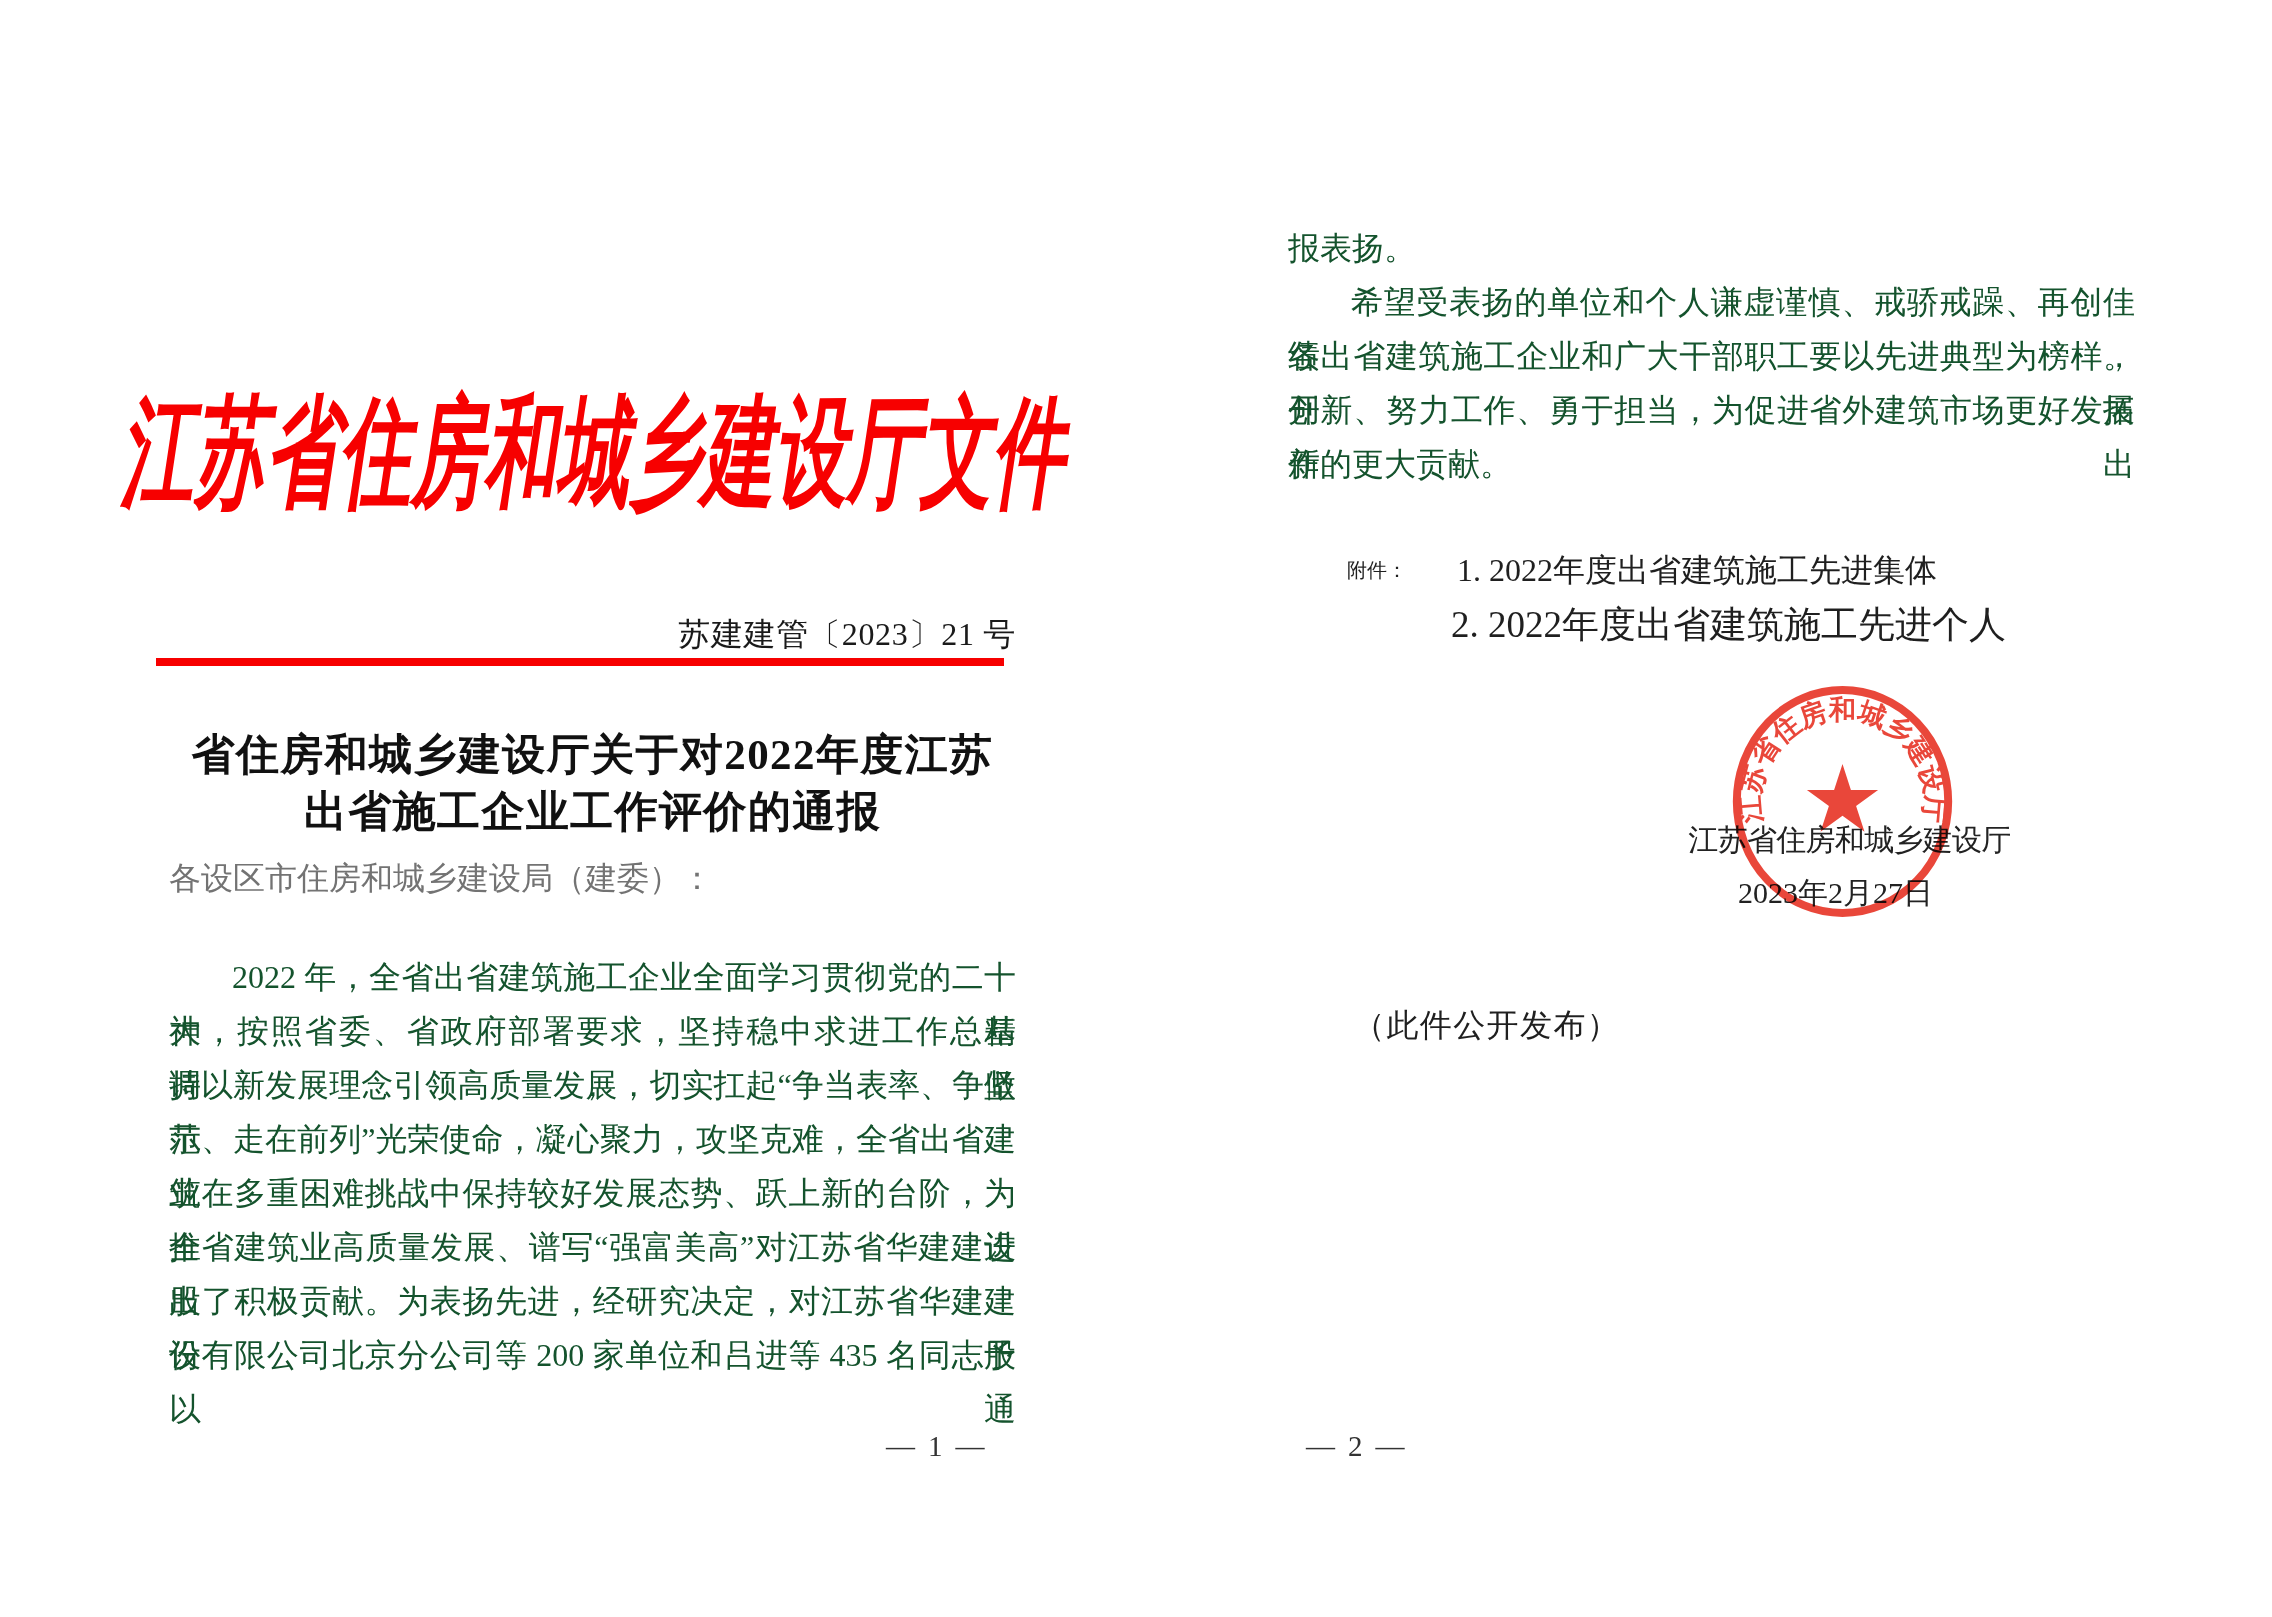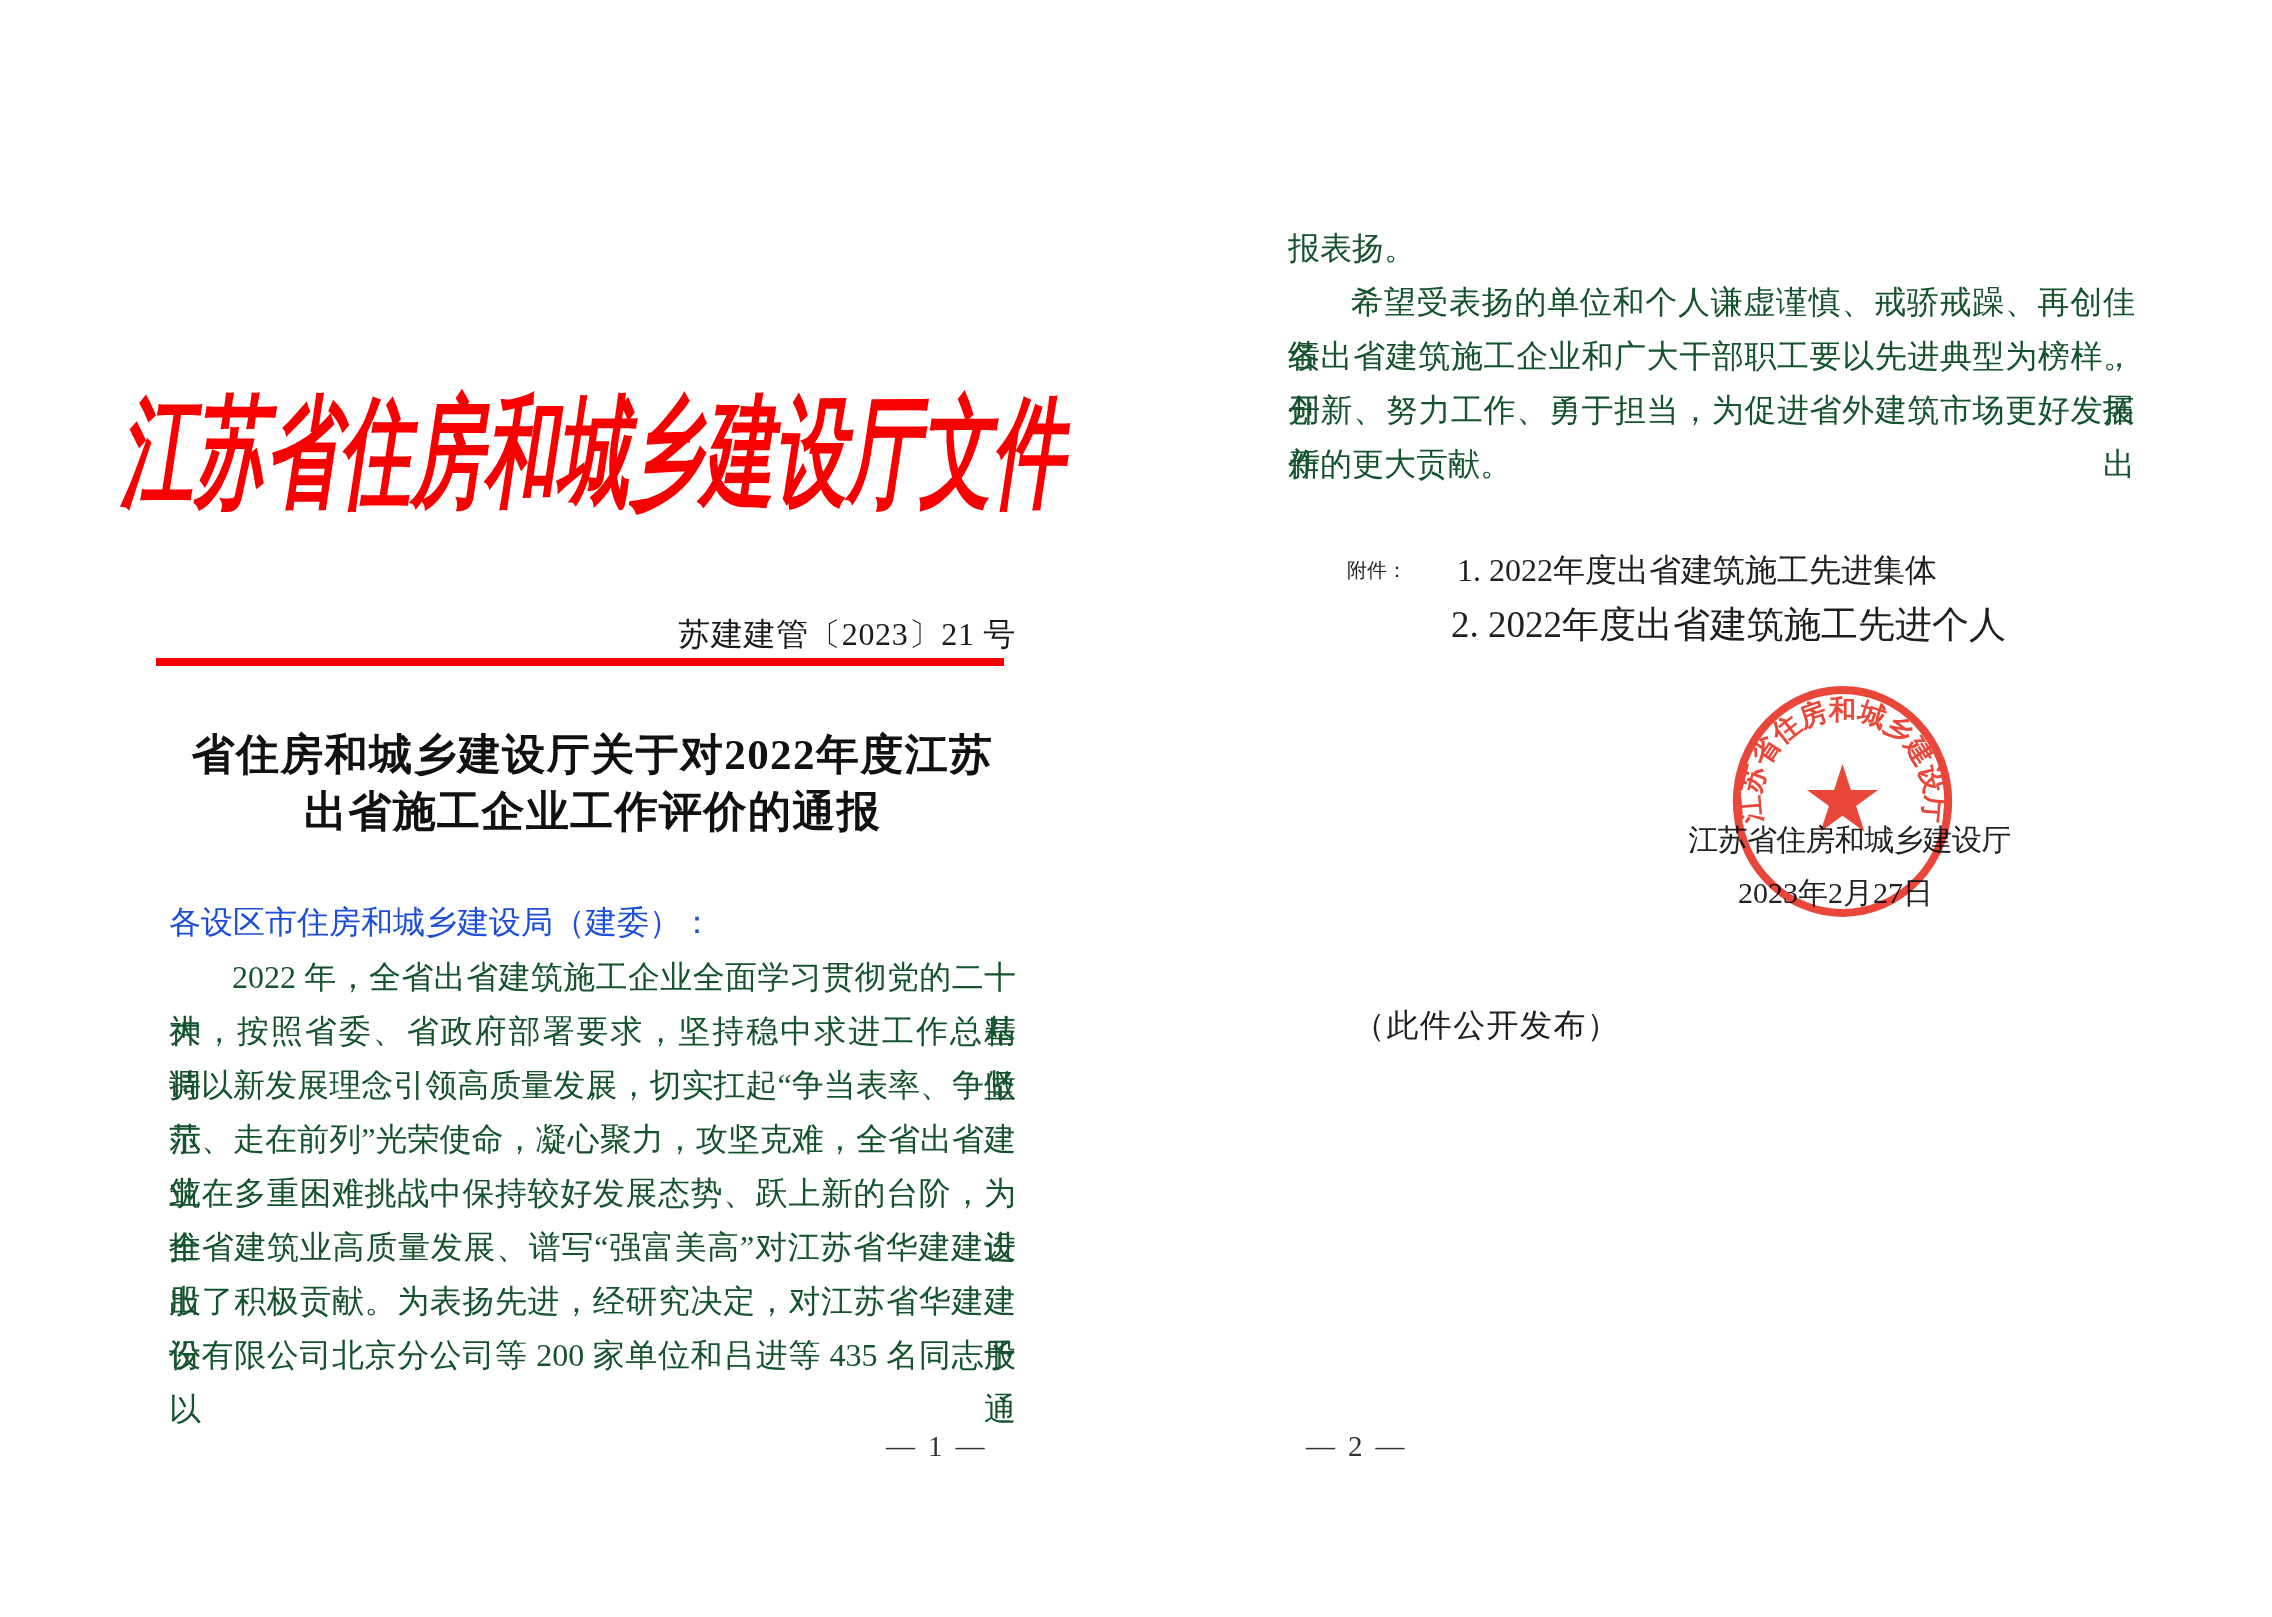--- a/index.html
+++ b/index.html
@@ -30,22 +30,22 @@
   .red-line{
     left:156px;top:658px;width:848px;height:8px;
     background:#f70000;
   }
   .doc-title{
     left:169px;top:726px;width:847px;
     text-align:center;font-weight:bold;font-size:43px;
     line-height:57px;letter-spacing:1.4px;color:#111;
   }
   .salutation{
-    left:169px;top:896px;width:847px;
-    font-size:32px;line-height:53px;color:#1d4ed8;
+    left:169px;top:852px;width:847px;
+    font-size:32px;line-height:53px;color:#737373;
   }
   .body-block{left:169px;width:847px;font-size:32px;color:#14532d;}
   .p1-body{top:950px;}
   .p2-body{top:221px;left:1288px;}
   .bline{height:54px;line-height:54px;white-space:nowrap;}
   .jline{white-space:normal;text-align:justify;text-align-last:justify;}
   .indent{text-indent:63px;}
   .page-footer{
     font-size:29px;color:#333;letter-spacing:2.9px;white-space:nowrap;
   }

